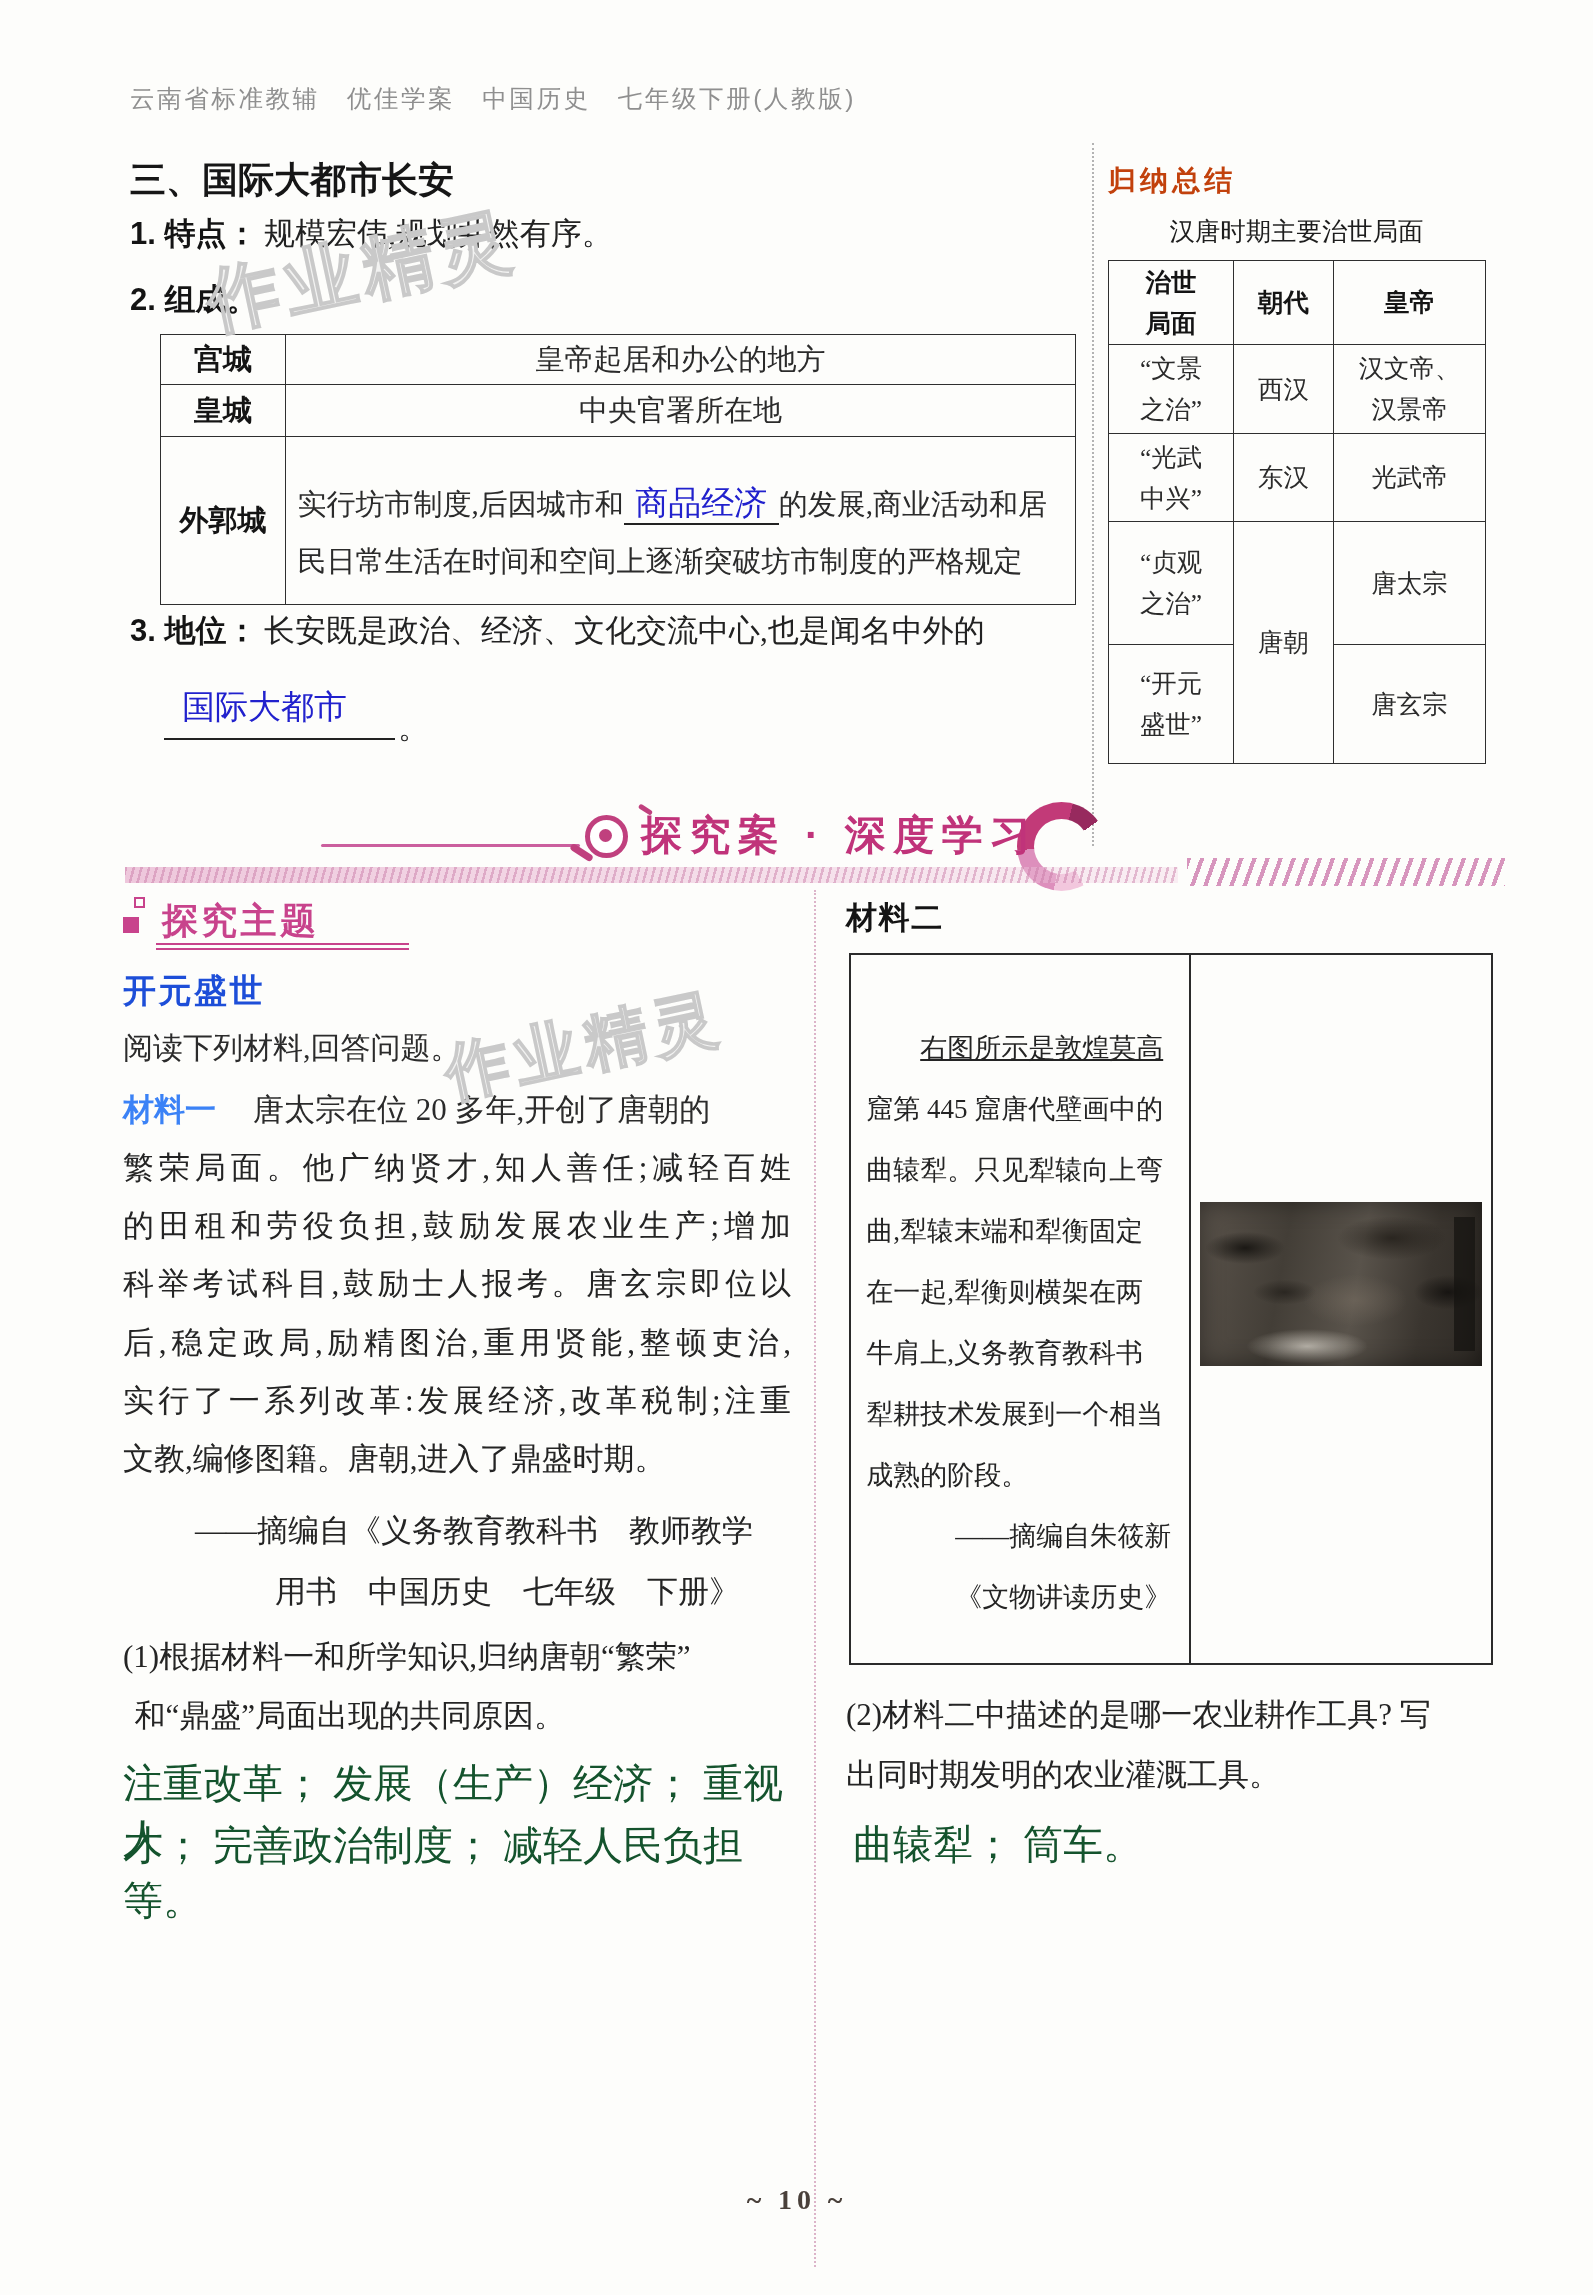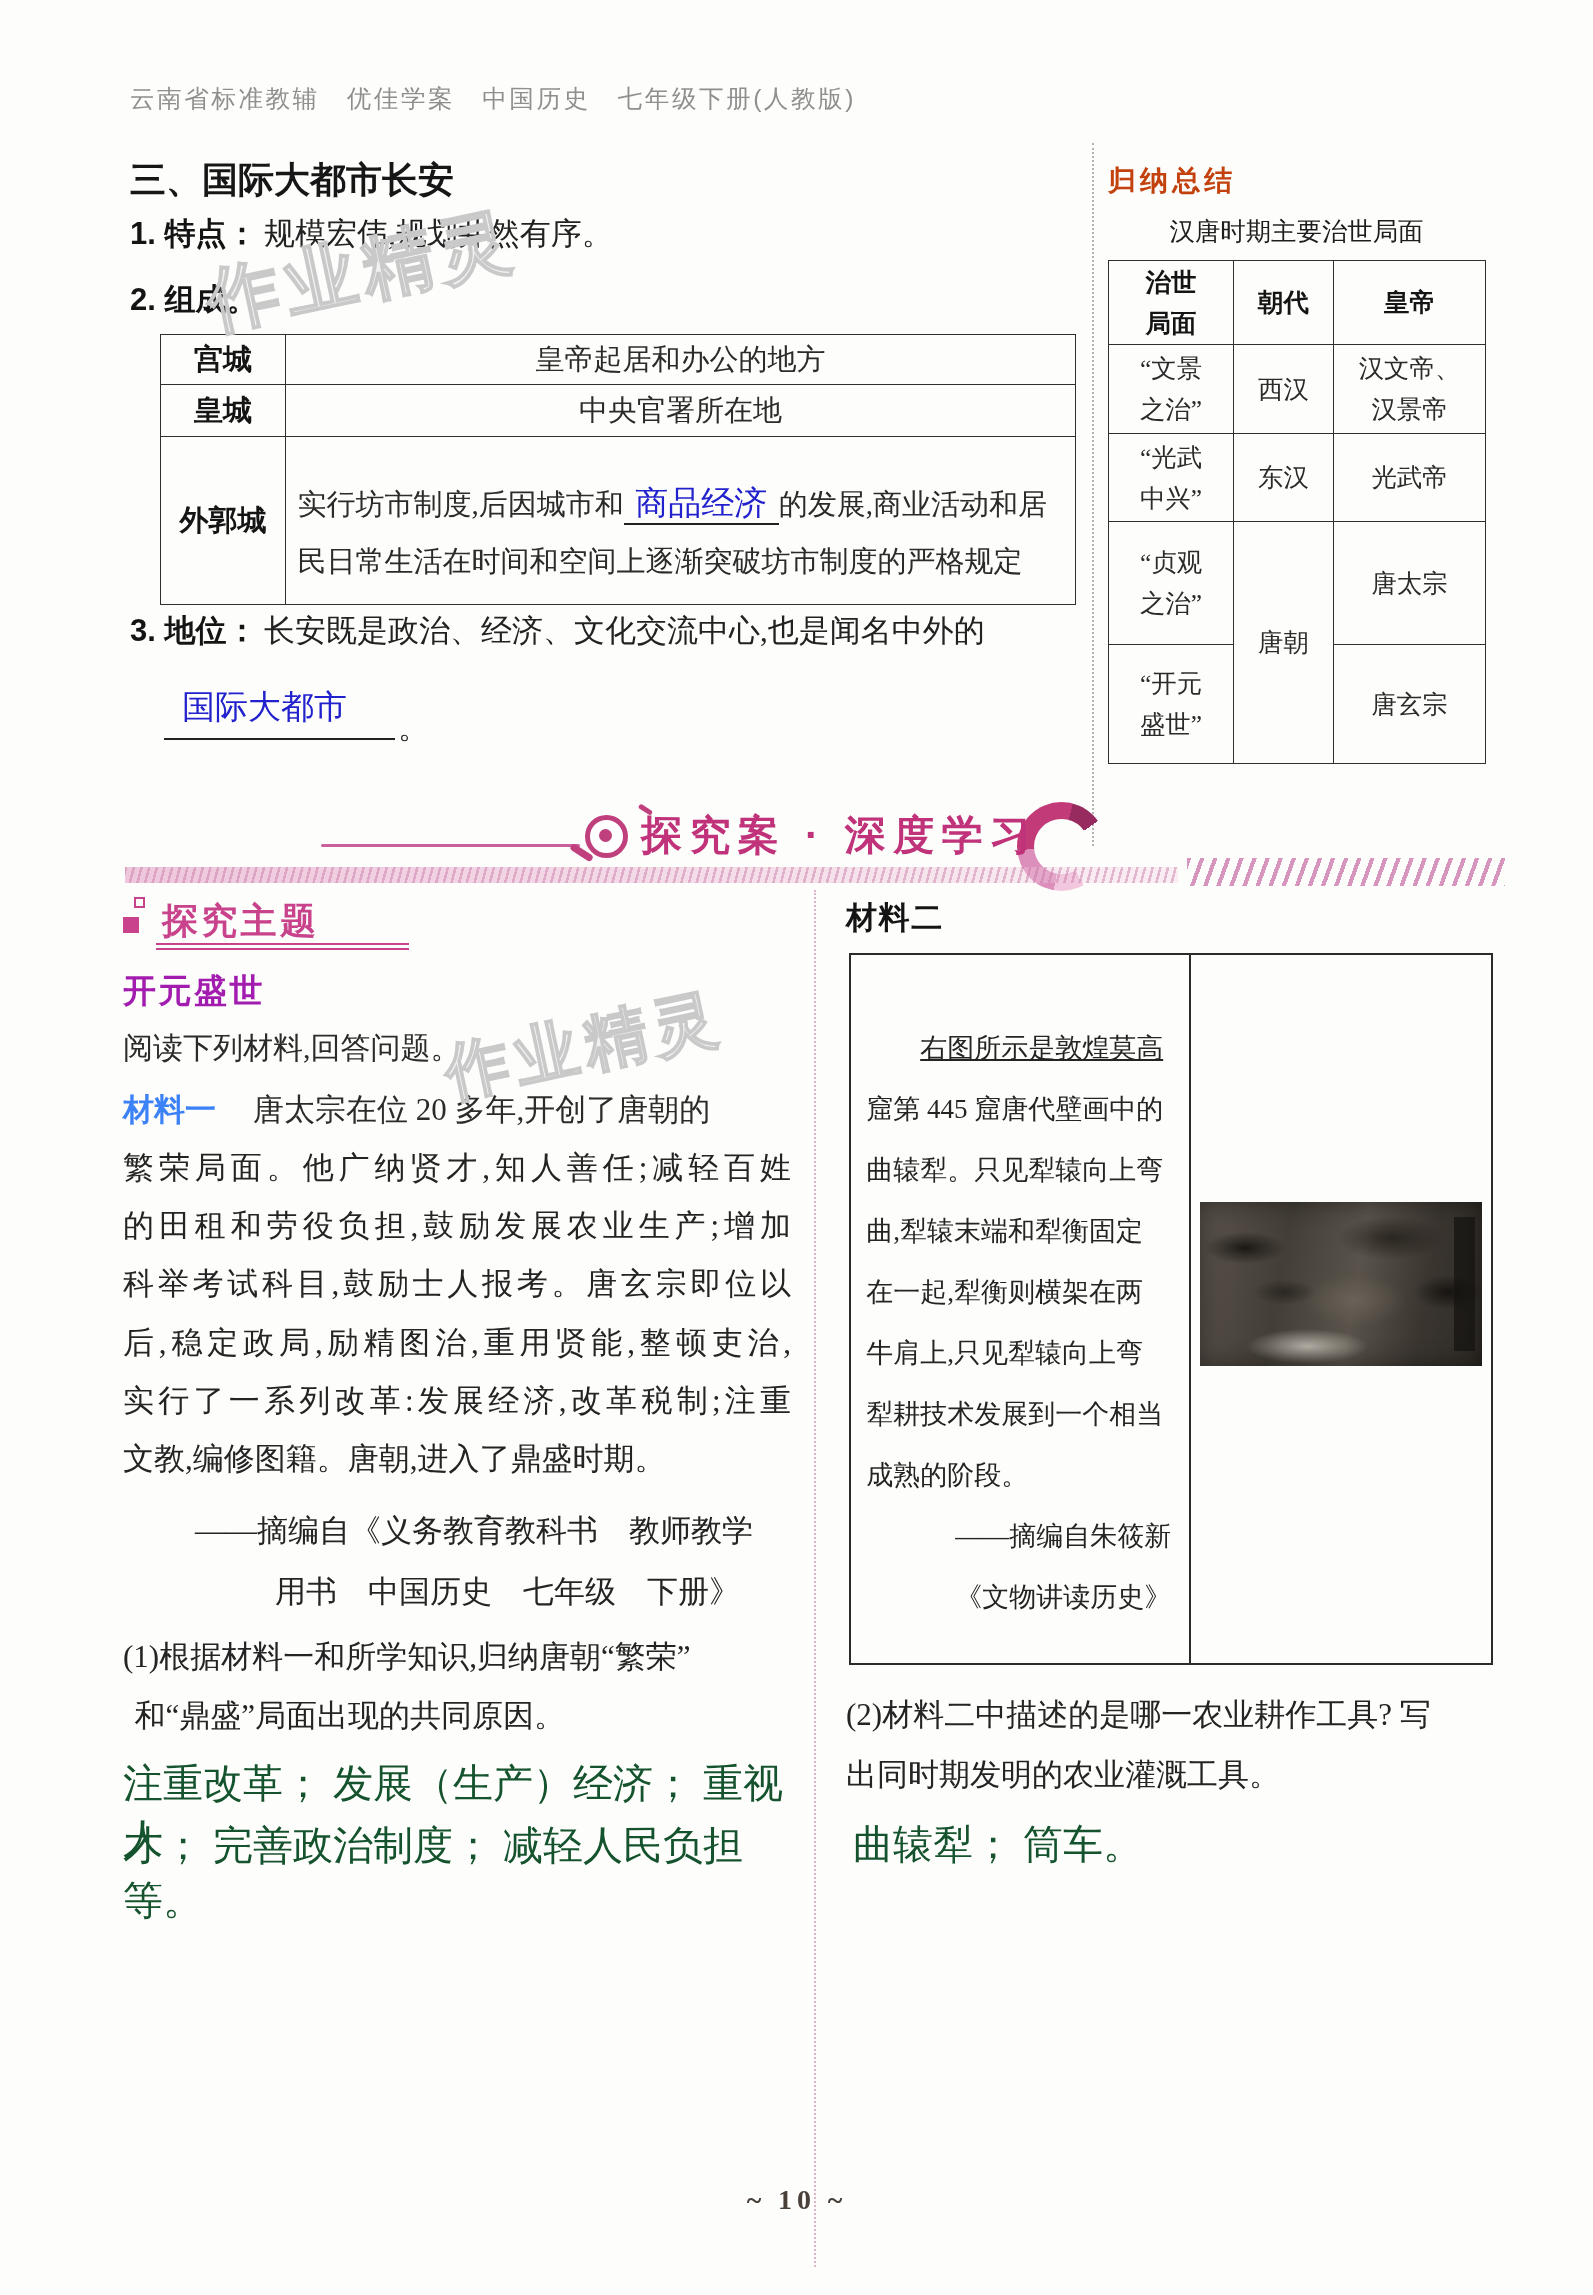--- a/index.html
+++ b/index.html
@@ -104,21 +104,21 @@
   }
   .center-divider { left:814px; top:890px; height:1377px; border-left:2.5px dotted #dcb4c9; }
 
   
   .sq-outline { left:134px; top:897px; width:10.7px; height:10.7px; border:2.5px solid #c8438c; }
   .sq-solid { left:123px; top:917px; width:16.4px; height:16.4px; background:#c8438c; }
   .topic-label { left:162px; top:897px; font-size:36px; font-weight:700; color:#c8438c; letter-spacing:3.3px;
     font-family:"Liberation Sans","DejaVu Sans",sans-serif; }
   .topic-underline { left:156px; top:943px; width:253px; height:7.4px;
     border-top:2.5px solid #c8438c; border-bottom:2.5px solid #c8438c; }
-  .topic-title { left:123px; top:969px; font-size:33px; font-weight:700; color:#a21caf; letter-spacing:2.5px;
+  .topic-title { left:123px; top:969px; font-size:33px; font-weight:700; color:#1d4ed8; letter-spacing:2.5px;
     font-family:"Liberation Sans","DejaVu Sans",sans-serif; }
   .intro-line { left:123px; top:1028px; font-size:30px; }
 
   .body-line { left:123px; width:668px; font-size:31px; color:#242424;
     text-align:justify; text-align-last:justify; }
   .body-line.noj { text-align:left; text-align-last:left; }
   .m1-first { left:123px; top:1089px; width:668px; font-size:31px; display:flex; }
   .m1-first .mlabel { font-family:"Liberation Sans","DejaVu Sans",sans-serif; font-weight:700; color:#3b82f6; margin-right:37px; white-space:nowrap; }
   .ans-blue { color:#14532d; font-size:40px; left:123px; width:672px; }
 
@@ -272,21 +272,21 @@
 
 <div class="abs m2-label">材料二</div>
 <div class="abs m2-box"></div>
 <div class="abs m2-divider"></div>
 <div class="abs m2-text">
   <div class="ind">右图所示是敦煌莫高</div>
   <div>窟第 445 窟唐代壁画中的</div>
   <div>曲辕犁。只见犁辕向上弯</div>
   <div>曲,犁辕末端和犁衡固定</div>
   <div>在一起,犁衡则横架在两</div>
-  <div>牛肩上,只见犁辕向上弯</div>
+  <div>牛肩上,义务教育教科书</div>
   <div>犁耕技术发展到一个相当</div>
   <div>成熟的阶段。</div>
   <div class="src">——摘编自朱筱新</div>
   <div class="src">《文物讲读历史》</div>
 </div>
 <div class="abs mural"></div>
 
 <div class="abs q-line" style="left:846px; top:1694px">(2)材料二中描述的是哪一农业耕作工具? 写</div>
 <div class="abs q-line" style="left:846px; top:1754px">出同时期发明的农业灌溉工具。</div>
 <div class="abs ans-blue" style="left:853px; top:1817px; width:656px">曲辕犁； 筒车。</div>

